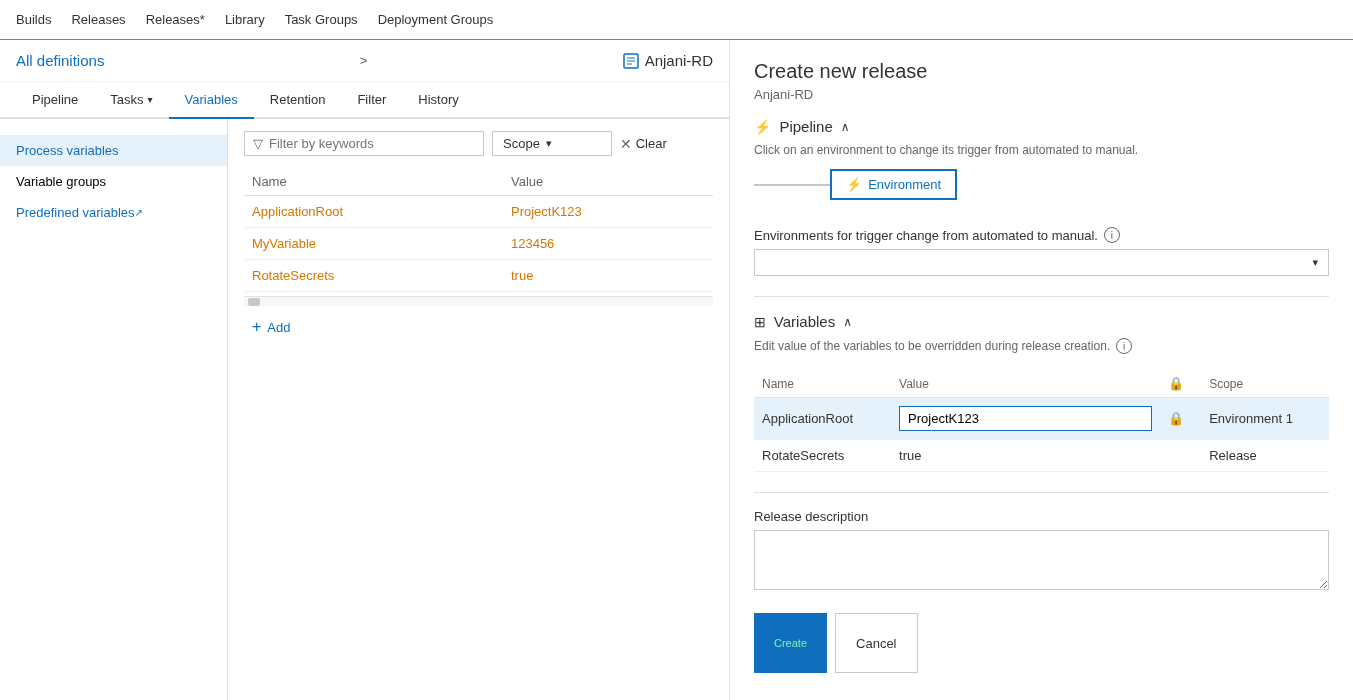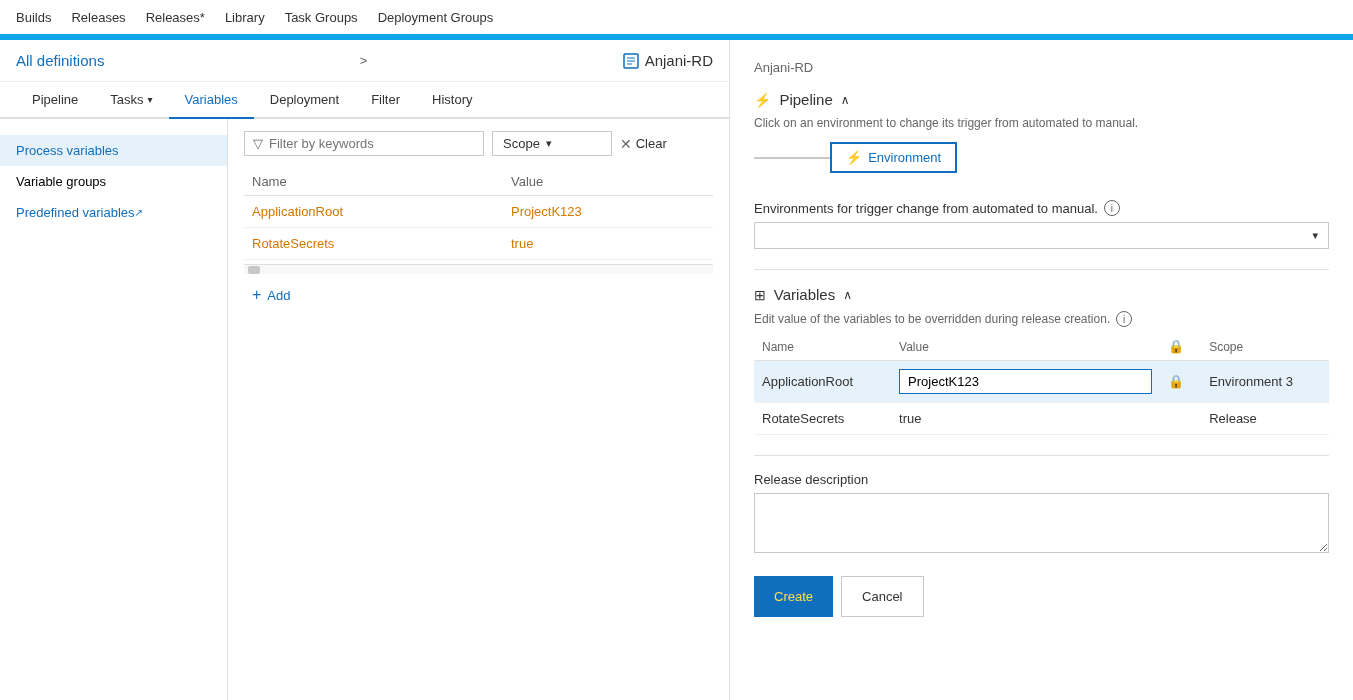--- a/index.html
+++ b/index.html
@@ -1,19 +1,19 @@
 <!DOCTYPE html>
 <html><head>
   <meta charset="utf-8">
   <style>
     * { box-sizing: border-box; margin: 0; padding: 0; }
     body { font-family: 'Segoe UI', sans-serif; font-size: 13px; color: #333; background: #fff; display: flex; flex-direction: column; height: 700px; overflow: hidden; }
 
     
-    .top-nav { display: flex; align-items: center; padding: 0 16px; height: 40px; border-bottom: 6px solid #0ea5e9; background: #fff; gap: 20px; }
+    .top-nav { display: flex; align-items: center; padding: 0 16px; height: 40px; border-bottom: 1px solid #0ea5e9; background: #fff; gap: 20px; }
     .top-nav a { text-decoration: none; color: #333; font-size: 13px; cursor: pointer; }
 
     
     .main-wrapper { display: flex; flex: 1; overflow: hidden; }
 
     
     .left-panel { width: 730px; display: flex; flex-direction: column; border-right: 1px solid #e0e0e0; overflow: hidden; }
 
     
     .breadcrumb { display: flex; align-items: center; padding: 12px 16px; gap: 8px; font-size: 15px; color: #106ebe; border-bottom: 1px solid #f0f0f0; justify-content: space-between; }
@@ -76,37 +76,37 @@
     .env-line { height: 2px; background: #c8c8c8; width: 80px; display: inline-block; vertical-align: middle; margin-right: -4px; }
 
     
     .trigger-section { margin-bottom: 20px; margin-top: 27px; }
     .trigger-label { font-size: 13px; color: #333; margin-bottom: 6px; display: flex; align-items: center; gap: 6px; }
     .info-icon { display: inline-flex; align-items: center; justify-content: center; width: 16px; height: 16px; border-radius: 50%; border: 1px solid #666; font-size: 10px; color: #666; cursor: pointer; }
     .trigger-select { width: 100%; border: 1px solid #c8c8c8; padding: 6px 10px; display: flex; align-items: center; justify-content: space-between; cursor: pointer; font-size: 13px; color: #333; }
 
     
     .vars-section { margin-bottom: 20px; }
-    .vars-desc { font-size: 12px; color: #666; margin-bottom: 6px; display: flex; align-items: center; gap: 6px; }
+    .vars-desc { font-size: 12px; color: #666; margin-bottom: 16px; display: flex; align-items: center; gap: 6px; }
     .override-table { width: 100%; border-collapse: collapse; }
     .override-table th { text-align: left; padding: 6px 8px; font-weight: 400; color: #666; font-size: 12px; border-bottom: 1px solid #e0e0e0; }
     .override-table td { padding: 8px 8px; font-size: 13px; border-bottom: 1px solid #f0f0f0; vertical-align: middle; }
     .override-table .row-active { background: #e6f2fb; }
     .override-input { border: 1px solid #106ebe; padding: 4px 8px; width: 100%; font-size: 13px; outline: none; }
     .lock-icon { color: #999; font-size: 13px; }
     .divider { border: none; border-top: 1px solid #e0e0e0; margin: 16px 0; }
 
     
     .release-desc-section { margin-bottom: 20px; }
     .release-desc-label { font-size: 13px; color: #333; margin-bottom: 6px; }
     .release-desc-textarea { width: 100%; border: 1px solid #c8c8c8; padding: 8px; min-height: 60px; font-size: 13px; resize: vertical; outline: none; font-family: inherit; }
 
     
     .action-buttons { display: flex; gap: 8px; margin-top: 16px; }
-    .btn-create { background: #106ebe; color: #fde047; border: none; padding: 13px 20px; font-size: 13px; cursor: pointer; }
+    .btn-create { background: #106ebe; color: #86efac; border: none; padding: 24px 20px; font-size: 11px; cursor: pointer; }
     .btn-cancel { background: #fff; color: #333; border: 1px solid #c8c8c8; padding: 8px 20px; font-size: 13px; cursor: pointer; }
 
     .pipeline-row { display: flex; align-items: center; margin-bottom: 12px; }
   </style>
 </head>
 <body>
 
 <div class="top-nav">
   <a>Builds</a>
   <a>Releases</a>
@@ -132,21 +132,21 @@
       </span>
     </div>
 
     <div class="sub-tabs">
       <div class="sub-tab">Pipeline</div>
       <div class="sub-tab" style="display:flex;align-items:center;gap:4px;">
         <span>Tasks</span>
         <span style="font-size:10px;">▾</span>
       </div>
       <div class="sub-tab active">Variables</div>
-      <div class="sub-tab">Deployment</div>
+      <div class="sub-tab">Retention</div>
       <div class="sub-tab">Filter</div>
       <div class="sub-tab">History</div>
     </div>
 
     <div class="content-area">
 
       <div class="sidebar">
         <div class="sidebar-item active">Process variables</div>
         <div class="sidebar-item">Variable groups</div>
         <div class="sidebar-item link">
@@ -178,20 +178,24 @@
               <th>Name</th>
               <th>Value</th>
             </tr>
           </thead>
           <tbody>
             <tr>
               <td class="name-cell">ApplicationRoot</td>
               <td class="val-cell">ProjectK123</td>
             </tr>
             <tr>
+              <td class="name-cell">MyVariable</td>
+              <td class="val-cell">123456</td>
+            </tr>
+            <tr>
               <td class="name-cell">RotateSecrets</td>
               <td class="val-cell">true</td>
             </tr>
           </tbody>
         </table>
 
         <div class="scroll-handle" style="margin-top:4px;">
           <div class="scroll-handle-inner"></div>
         </div>
 
@@ -199,20 +203,21 @@
           <span class="plus">+</span>
           <span>Add</span>
         </div>
 
       </div>
     </div>
   </div>
 
   <div class="right-panel">
 
+    <div class="panel-title">Create new release</div>
     <div class="panel-subtitle">Anjani-RD</div>
 
     <div class="pipeline-section">
       <div class="section-header">
         <span style="color:#106ebe;font-size:14px;">⚡</span>
         <span>Pipeline</span>
         <span class="chevron">∧</span>
       </div>
       <div class="section-desc">Click on an environment to change its trigger from automated to manual.</div>
       <div class="pipeline-row">
@@ -261,21 +266,21 @@
         </thead>
         <tbody>
           <tr class="row-active">
             <td>ApplicationRoot</td>
             <td>
               <input class="override-input" type="text" value="ProjectK123" style="">
             </td>
             <td>
               <span class="lock-icon">🔒</span>
             </td>
-            <td>Environment 3</td>
+            <td>Environment 1</td>
           </tr>
           <tr>
             <td>RotateSecrets</td>
             <td>true</td>
             <td></td>
             <td>Release</td>
           </tr>
         </tbody>
       </table>
     </div>

